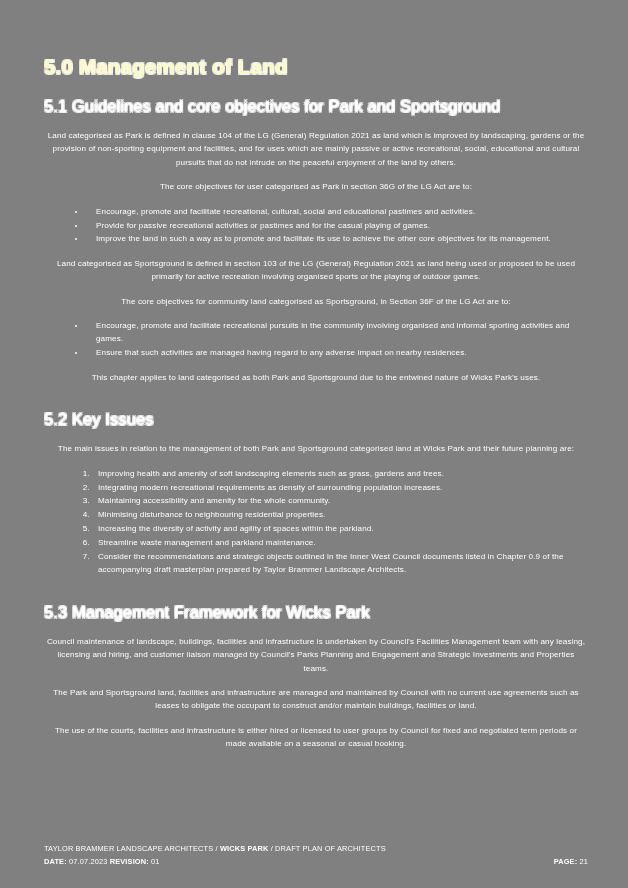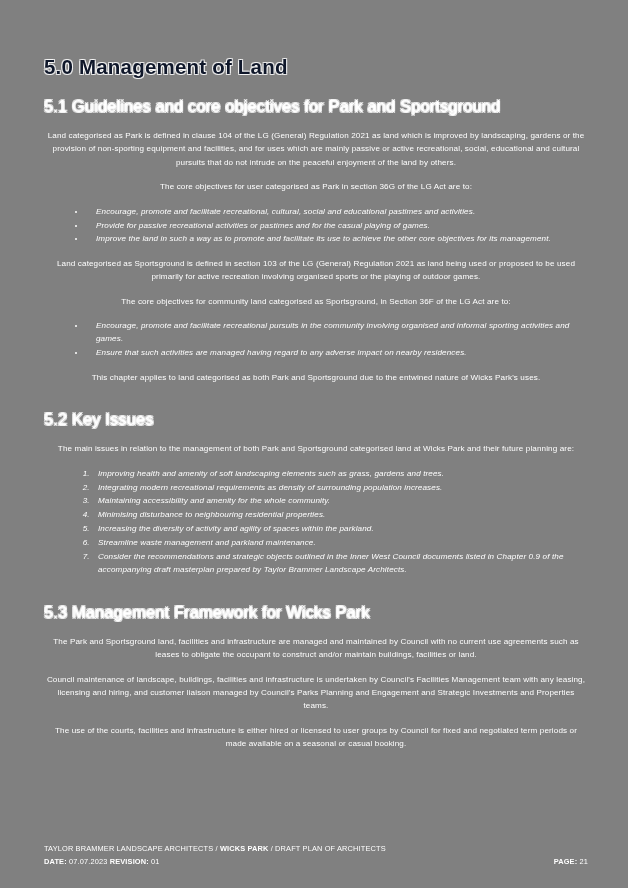--- a/index.html
+++ b/index.html
@@ -16,21 +16,21 @@
   .page {
     position: relative;
     width: 628px;
     height: 888px;
     box-sizing: border-box;
     padding: 55px 40px 0 44px;
   }
   h1.section-title {
     font-size: 20.5px;
     font-weight: bold;
-    color: #0f172a;
+    color: #fef9c3;
     margin: 0 0 18px 0;
     letter-spacing: 0.2px;
     text-shadow:
       -1px -1px 0 rgba(255,255,255,0.75),
        1px -1px 0 rgba(255,255,255,0.75),
       -1px  1px 0 rgba(255,255,255,0.75),
        1px  1px 0 rgba(255,255,255,0.75);
   }
   h2.sub-title {
     font-size: 16.5px;
@@ -53,21 +53,20 @@
     color: #FFFFFF;
     margin: 0 0 11px 0;
     text-align: center;
     letter-spacing: 0.12px;
   }
   ul.bullets,
   ol.numbers {
     margin: 0 0 11px 0;
     padding: 0 0 0 42px;
     color: #FFFFFF;
-    font-style: italic;
   }
   ul.bullets {
     list-style: disc;
   }
   ol.numbers {
     list-style: decimal;
     padding-left: 48px;
   }
   ul.bullets li,
   ol.numbers li {
@@ -161,23 +160,23 @@
     <li>Integrating modern recreational requirements as density of surrounding population increases.</li>
     <li>Maintaining accessibility and amenity for the whole community.</li>
     <li>Minimising disturbance to neighbouring residential properties.</li>
     <li>Increasing the diversity of activity and agility of spaces within the parkland.</li>
     <li>Streamline waste management and parkland maintenance.</li>
     <li>Consider the recommendations and strategic objects outlined in the Inner West Council documents listed in Chapter 0.9 of the accompanying draft masterplan prepared by Taylor Brammer Landscape Architects.</li>
   </ol>
 
   <h2 class="sub-title spaced">5.3 Management Framework for Wicks Park</h2>
 
+  <p class="body-text">Council maintenance of landscape, buildings, facilities and infrastructure is undertaken by Council's Facilities Management team with any leasing, licensing and hiring, and customer liaison managed by Council's Parks Planning and Engagement and Strategic Investments and Properties teams.</p>
+
   <p class="body-text">The Park and Sportsground land, facilities and infrastructure are managed and maintained by Council with no current use agreements such as leases to obligate the occupant to construct and/or maintain buildings, facilities or land.</p>
-
-  <p class="body-text">Council maintenance of landscape, buildings, facilities and infrastructure is undertaken by Council's Facilities Management team with any leasing, licensing and hiring, and customer liaison managed by Council's Parks Planning and Engagement and Strategic Investments and Properties teams.</p>
 
   <p class="body-text">The use of the courts, facilities and infrastructure is either hired or licensed to user groups by Council for fixed and negotiated term periods or made available on a seasonal or casual booking.</p>
 
   <div class="footer">
     <div class="footer-line-1">
       <span>TAYLOR BRAMMER LANDSCAPE ARCHITECTS /</span>
       <span class="bold">WICKS PARK</span>
       <span>/ DRAFT PLAN OF ARCHITECTS</span>
     </div>
     <div class="footer-line-2">

